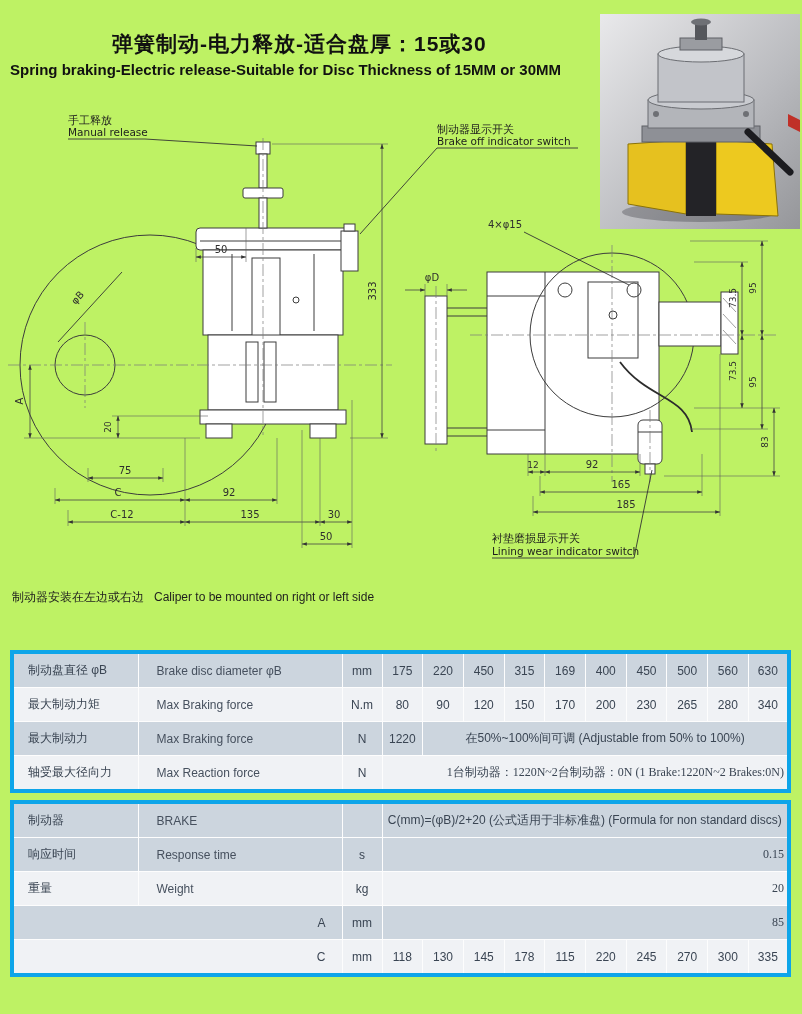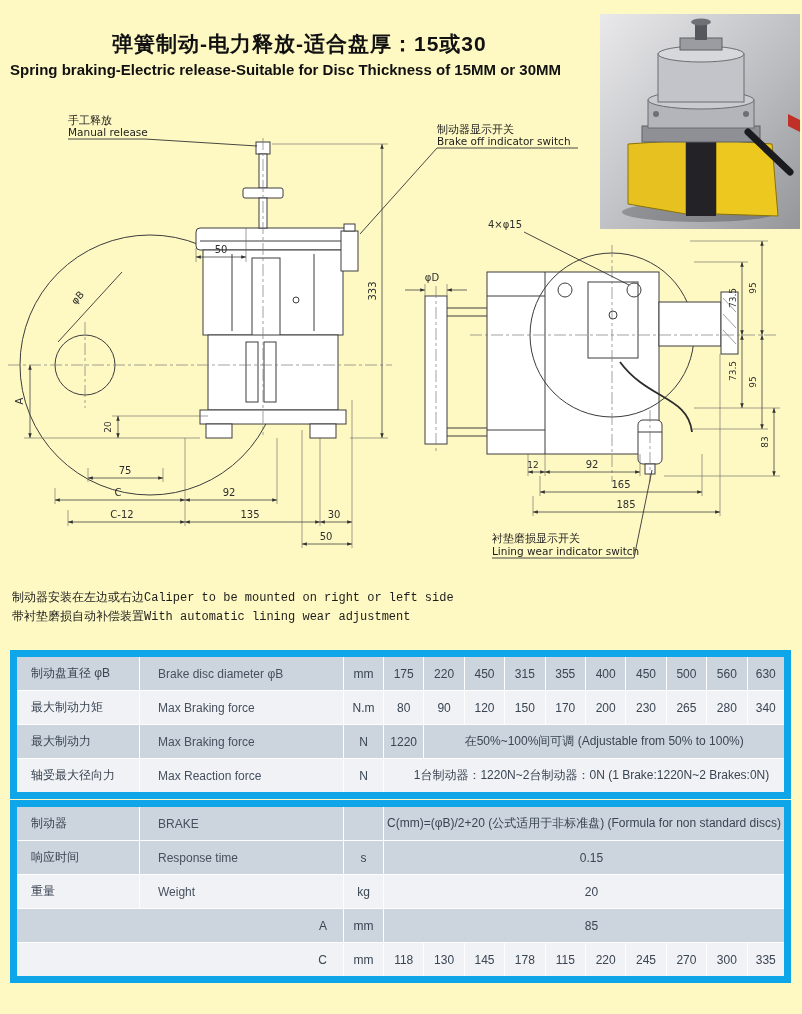--- a/index.html
+++ b/index.html
@@ -1,42 +1,42 @@
 <!DOCTYPE html>
 <html><head>
 <meta charset="utf-8">
 <style>
   html,body { margin:0; padding:0; background:#fff; }
-  .page { position:relative; width:802px; height:1014px; background:#fef9c3;
+  .page { position:relative; width:802px; height:1014px; background:#bef264;
           font-family:"Liberation Sans","DejaVu Sans",sans-serif; overflow:hidden; }
 
   .title-cn { position:absolute; left:112px; top:30px; font-size:21px; font-weight:bold;
               color:#111; letter-spacing:1px; }
   .title-en { position:absolute; left:10px; top:61px; font-size:15px; font-weight:bold; color:#111; }
 
   .photo { position:absolute; left:600px; top:14px; width:200px; height:215px; }
 
   .drawing { position:absolute; left:0; top:100px; }
 
   .notes { position:absolute; left:12px; top:588px; font-size:12px; color:#1d1d1d;
            line-height:18px; z-index:3; }
-  .notes .en { font-family:Liberation Mono, monospace; }
+  .notes .en { font-family:Liberation Sans, sans-serif; margin-left:10px; }
 
   table.tbl { position:absolute; left:10px; width:781px; border-collapse:collapse;
               table-layout:fixed; font-size:12px; color:#3a4553; z-index:3;
-              border:7px solid #0ea5e9; }
+              border:4px solid #0ea5e9; }
   #t1 { top:650px; }
   #t2 { top:800px; }
   .tbl td { border:1px solid #fdfdfd; height:33px; padding:0 3px; text-align:center;
             vertical-align:middle; overflow:hidden; white-space:nowrap; }
   .tbl tr.sh td { background:#ccd5de; }
   .tbl tr.pl td { background:#f0f2f5; }
   .tbl td.cn  { text-align:left; padding-left:14px; }
   .tbl td.en  { text-align:left; padding-left:18px; color:#46505e; }
-  .tbl td.sp-l { text-align:center; padding-left:18px; }
+  .tbl td.sp-l { text-align:right; padding-left:18px;font-family:Liberation Serif, serif; }
   .tbl td.sp-c { text-align:center; }
   .tbl td.lab-r { text-align:right; padding-right:16px; }
 
   
   .ln  { stroke:#3c3c3c; stroke-width:1; fill:none; }
   .lnf { stroke:#3c3c3c; stroke-width:1; fill:#ffffff; }
   .cl  { stroke:#7a7a7a; stroke-width:0.7; stroke-dasharray:12 3 3 3; fill:none; }
   .dim { stroke:#444; stroke-width:0.8; fill:none; }
   .ext { stroke:#606060; stroke-width:0.6; fill:none; }
   .ldr { stroke:#333; stroke-width:0.9; fill:none; }
@@ -288,23 +288,20 @@
         <line x1="492" y1="458" x2="634" y2="458" class="ldr"></line>
         <line x1="634" y1="458" x2="652" y2="370" class="ldr"></line>
       </g>
     </g>
   </svg>
 
   <div class="notes">
     <div>
       <span class="cn">制动器安装在左边或右边</span><span class="en">Caliper to be mounted on right or left side</span>
     </div>
-    <div>
-      <span class="cn">带衬垫磨损自动补偿装置</span><span class="en">With automatic lining wear adjustment</span>
-    </div>
   </div>
 
   <table class="tbl" id="t1">
     <colgroup>
       <col style="width:126px">
         <col style="width:204px">
         <col style="width:40px">
       <col>
         <col>
         <col>
@@ -318,21 +315,21 @@
     </colgroup>
     <tbody>
         <tr class="sh">
       <td class="cn">制动盘直径  φB</td>
       <td class="en">Brake disc diameter  φB</td>
       <td>mm</td>
       <td>175</td>
       <td>220</td>
       <td>450</td>
       <td>315</td>
-      <td>355</td>
+      <td>169</td>
       <td>400</td>
       <td>450</td>
       <td>500</td>
       <td>560</td>
       <td>630</td>
     </tr>
     <tr class="pl">
       <td class="cn">最大制动力矩</td>
       <td class="en">Max Braking force</td>
       <td>N.m</td>

